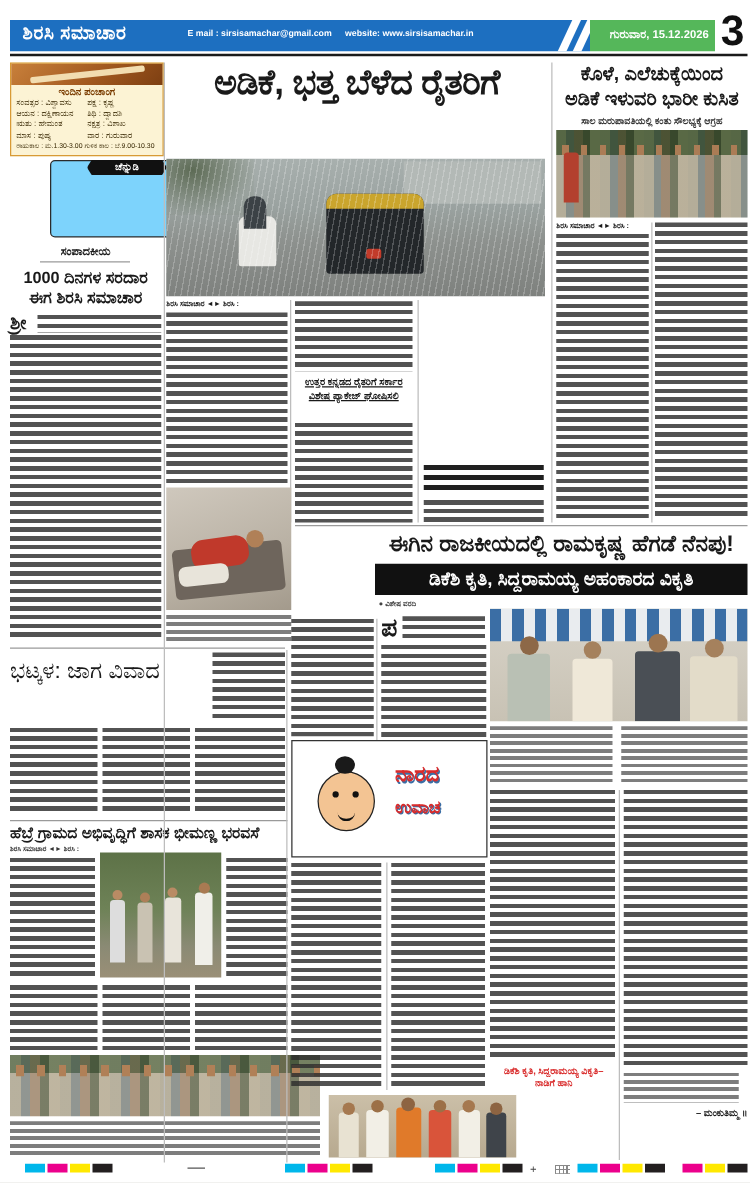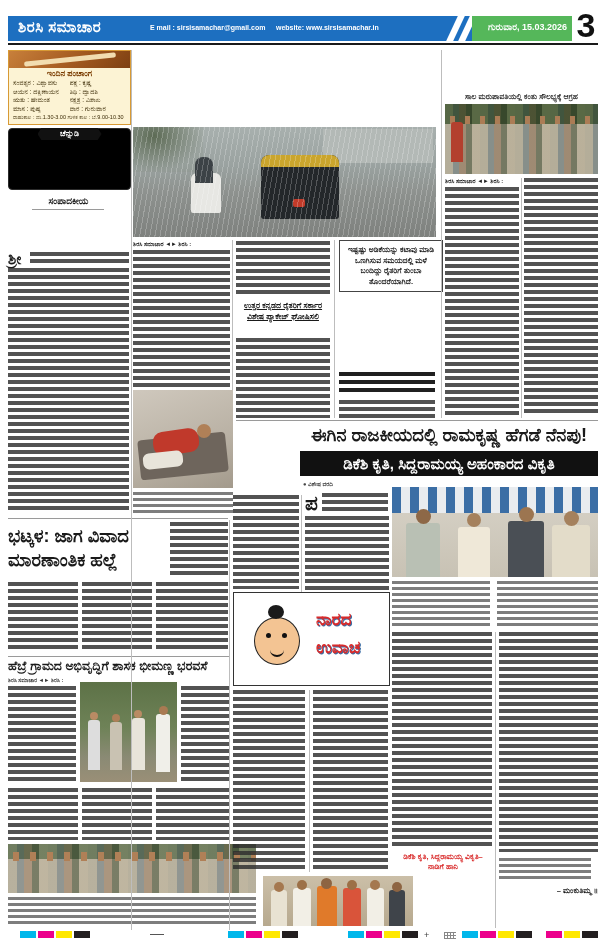--- a/index.html
+++ b/index.html
@@ -23,21 +23,21 @@
   #banner-green{background:#55b75a;color:#fff;}
   .slash{position:absolute;top:0;height:25px;width:7px;background:#fff;transform:skewX(-25deg);}
   
   #panchanga{background:#fcf3d4;border:1px solid #d89a35;}
   #panchanga .scroll{background:linear-gradient(135deg,#c8803b 0%,#a35a20 55%,#7d3f12 100%);position:relative;}
   #panchanga .scroll:before{content:"";position:absolute;left:12%;top:35%;width:76%;height:30%;
       background:#f2ddb0;transform:rotate(-6deg);border-radius:2px;}
   .prow{display:flex;font-size:6.5px;line-height:8.5px;padding:0 4px;color:#3a2a05;}
   .pcell{flex:1;white-space:nowrap;overflow:hidden;}
   
-  #chennudi{background:#000000;border:1.5px solid #2b2b2b;border-radius:4px;}
+  #chennudi{background:#7dd3fc;border:1.5px solid #2b2b2b;border-radius:4px;margin-left:32px;}
   #chennudi .ribbon{background:#111;color:#fff;clip-path:polygon(0 50%,6% 0,94% 0,100% 50%,94% 100%,6% 100%);}
   
   .revhead{background:#111;color:#fff;}
   .redtext{color:#d92b2b;}
   .quotebox{border:1.2px solid #444;}
   .cmyk{position:absolute;top:0;display:flex;gap:2px;}
   .cmyk i{display:block;width:16px;height:7px;}
   .c{background:#00b7eb}.m{background:#ec008c}.y{background:#ffe800}.k{background:#231f20}
 </style>
 </head>
@@ -46,21 +46,21 @@
 <div id="page">
 
   <div class="abs" id="banner-blue" style="left:8px;top:16px;width:464px;height:25px;">
     <span class="abs kn" style="left:10px;top:2px;font-size:15px;font-weight:bold;letter-spacing:.5px;">ಶಿರಸಿ ಸಮಾಚಾರ</span>
     <span class="abs" style="left:142px;top:8px;font-size:7px;font-weight:bold;">E mail : sirsisamachar@gmail.com</span>
     <span class="abs" style="left:268px;top:8px;font-size:7px;font-weight:bold;">website: www.sirsisamachar.in</span>
     <span class="slash" style="left:444px;"></span>
     <span class="slash" style="left:456px;"></span>
   </div>
   <div class="abs" id="banner-green" style="left:472px;top:16px;width:100px;height:25px;">
-    <span class="abs kn" style="right:5px;top:6px;font-size:9px;font-weight:bold;white-space:nowrap;">ಗುರುವಾರ, 15.03.2026</span>
+    <span class="abs kn" style="right:5px;top:6px;font-size:9px;font-weight:bold;white-space:nowrap;">ಗುರುವಾರ, 15.12.2026</span>
   </div>
   <div class="abs" style="left:574px;top:6px;width:24px;font-size:34px;font-weight:bold;color:#111;text-align:center;">3</div>
   <div class="abs hr" style="left:8px;top:43px;width:590px;height:2px;"></div>
 
   <div class="abs" id="panchanga" style="left:8px;top:50px;width:121px;height:73px;">
     <div class="scroll" style="width:100%;height:17px;"></div>
     <div class="center kn" style="font-size:8px;font-weight:bold;color:#7a3c00;margin-top:1px;">ಇಂದಿನ ಪಂಚಾಂಗ</div>
     <div class="prow">
         <span class="pcell">ಸಂವತ್ಸರ : ವಿಶ್ವಾವಸು</span>
         <span class="pcell">ಪಕ್ಷ : ಕೃಷ್ಣ</span>
@@ -81,28 +81,31 @@
         <span class="pcell">ರಾಹುಕಾಲ : ಮ.1.30-3.00  ಗುಳಿಕ ಕಾಲ : ಬೆ.9.00-10.30</span>
       </div>
   </div>
 
   <div class="abs" id="chennudi" style="left:8px;top:128px;width:121px;height:60px;">
     <div class="ribbon center kn" style="width:64px;height:12px;margin:-1px auto 0;font-size:8px;font-weight:bold;line-height:12px;">ಚೆನ್ನುಡಿ</div>
   </div>
 
   <div class="abs center kn" style="left:8px;top:196px;width:121px;font-size:9px;font-weight:bold;">ಸಂಪಾದಕೀಯ</div>
   <div class="abs hrthin" style="left:32px;top:209px;width:72px;"></div>
+  <div class="abs center kn" style="left:8px;top:214px;width:121px;font-size:13px;font-weight:bold;line-height:16px;">
+    <div>1000 ದಿನಗಳ ಸರದಾರ</div>
+    <div>ಈಗ ಶಿರಸಿ ಸಮಾಚಾರ</div>
+  </div>
   <div class="abs kn" style="left:8px;top:250px;font-size:15px;font-weight:bold;">ಶ್ರೀ</div>
   <div class="abs sim" style="left:30px;top:252px;width:99px;height:14px;"></div>
   <div class="abs sim" style="left:8px;top:268px;width:121px;height:244px;"></div>
 
   <div class="abs hrthin" style="left:8px;top:518px;width:220px;"></div>
-  <div class="abs kn" style="left:8px;top:524px;width:158px;font-size:18px;font-weight:bold;line-height:24px;">
+  <div class="abs kn" style="left:8px;top:524px;width:158px;font-size:18px;font-weight:normal;line-height:24px;">
     <div>ಭಟ್ಕಳ: ಜಾಗ ವಿವಾದ</div>
-    <div>ಮಾರಣಾಂತಿಕ ಹಲ್ಲೆ</div>
   </div>
   <div class="abs sim" style="left:170px;top:522px;width:58px;height:54px;"></div>
   <div class="abs sim" style="left:8px;top:582px;width:70px;height:70px;"></div>
   <div class="abs sim" style="left:82px;top:582px;width:70px;height:70px;"></div>
   <div class="abs sim" style="left:156px;top:582px;width:72px;height:70px;"></div>
 
   <div class="abs hrthin" style="left:8px;top:656px;width:222px;"></div>
   <div class="abs kn" style="left:8px;top:659px;width:224px;font-size:12.5px;font-weight:bold;white-space:nowrap;overflow:hidden;">ಹೆಬ್ರೆ ಗ್ರಾಮದ ಅಭಿವೃದ್ಧಿಗೆ ಶಾಸಕ ಭೀಮಣ್ಣ ಭರವಸೆ</div>
   <div class="abs kn" style="left:8px;top:677px;width:70px;font-size:5.5px;font-weight:bold;color:#333;">ಶಿರಸಿ ಸಮಾಚಾರ ◄► ಶಿರಸಿ :</div>
   <div class="abs sim" style="left:8px;top:686px;width:68px;height:96px;"></div>
@@ -123,20 +126,21 @@
 
   <div class="abs photo" style="left:8px;top:844px;width:248px;height:49px;
               background:
                repeating-linear-gradient(90deg,#e9e6dd 0 9px,#b8c3cc 9px 16px,#d9c3b2 16px 24px,#9aa38f 24px 31px,#f2ece0 31px 40px),
                linear-gradient(180deg,#7b8b6f 0 30%,#c9c4b6 30% 100%);background-blend-mode:multiply;">
     <div class="abs" style="left:0;top:8px;width:100%;height:9px;background:repeating-linear-gradient(90deg,transparent 0 5px,#b08057 5px 11px,transparent 11px 17px);"></div>
   </div>
   <div class="abs simlight" style="left:8px;top:897px;width:248px;height:28px;"></div>
 
   <div class="abs vr" style="left:131px;top:50px;height:880px;"></div>
+  <div class="abs center kn" style="left:133px;top:48px;width:305px;font-size:28px;font-weight:bold;letter-spacing:-.5px;">ಅಡಿಕೆ, ಭತ್ತ ಬೆಳೆದ ರೈತರಿಗೆ</div>
 
   <div class="abs photo" style="left:133px;top:127px;width:303px;height:110px;background:linear-gradient(180deg,#a8b0ae 0%,#9aa2a0 35%,#8d918e 60%,#7e817e 100%);">
     <div class="abs" style="left:0;top:0;width:70px;height:45px;background:radial-gradient(ellipse at 30% 20%,#5d6b55 0%,#77837021 70%);"></div>
     <div class="abs" style="left:190px;top:2px;width:110px;height:34px;background:#b3b9b6;"></div>
     <div class="abs" style="left:58px;top:46px;width:30px;height:40px;background:#e7e7e3;border-radius:6px 6px 2px 2px;"></div>
     <div class="abs" style="left:62px;top:30px;width:18px;height:26px;background:#3c4246;border-radius:8px 8px 0 0;"></div>
     <div class="abs" style="left:128px;top:28px;width:78px;height:64px;background:#23272a;border-radius:8px 8px 3px 3px;"></div>
     <div class="abs" style="left:128px;top:28px;width:78px;height:12px;background:#caa52d;border-radius:8px 8px 0 0;"></div>
     <div class="abs" style="left:160px;top:72px;width:12px;height:8px;background:#c23b2a;border-radius:2px;"></div>
     <div class="abs" style="left:0;top:0;width:100%;height:100%;background:repeating-linear-gradient(100deg,rgba(255,255,255,.22) 0 1px,transparent 1px 5px);"></div>
@@ -144,35 +148,36 @@
 
   <div class="abs kn" style="left:133px;top:241px;width:97px;font-size:5.8px;font-weight:bold;">ಶಿರಸಿ ಸಮಾಚಾರ ◄► ಶಿರಸಿ :</div>
   <div class="abs sim" style="left:133px;top:250px;width:97px;height:138px;"></div>
   <div class="abs vr" style="left:232px;top:240px;height:178px;"></div>
 
   <div class="abs sim" style="left:236px;top:241px;width:94px;height:56px;"></div>
   <div class="abs center kn" style="left:236px;top:300px;width:94px;font-size:7.8px;font-weight:bold;text-decoration:underline;line-height:11px;">ಉತ್ತರ ಕನ್ನಡದ ರೈತರಿಗೆ ಸರ್ಕಾರ ವಿಶೇಷ ಪ್ಯಾಕೇಜ್ ಘೋಷಿಸಲಿ</div>
   <div class="abs sim" style="left:236px;top:338px;width:94px;height:80px;"></div>
   <div class="abs vr" style="left:334px;top:240px;height:178px;"></div>
 
-  <div class="abs quotebox center kn" style="left:339px;top:240px;width:94px;font-size:7.6px;font-weight:bold;padding:4px 4px;line-height:10.5px;">ಇಷ್ಟಷ್ಟು ಅಡಿಕೆಯನ್ನು ಕಟಾವು ಮಾಡಿ ಒಣಗಿಸುವ ಸಮಯದಲ್ಲಿ ಮಳೆ ಬಂದಿದ್ದು ರೈತರಿಗೆ ತುಂಬಾ ತೊಂದರೆಯಾಗಿದೆ.</div>
   <div class="abs simbold" style="left:339px;top:372px;width:96px;height:24px;"></div>
   <div class="abs sim" style="left:339px;top:400px;width:96px;height:18px;"></div>
 
   <div class="abs photo" style="left:133px;top:390px;width:100px;height:98px;background:linear-gradient(160deg,#cfc8bd 0%,#b9b1a4 60%,#a39a8c 100%);">
     <div class="abs" style="left:6px;top:46px;width:88px;height:40px;background:#6e655c;transform:rotate(-6deg);border-radius:4px;"></div>
     <div class="abs" style="left:20px;top:40px;width:46px;height:24px;background:#c0392b;border-radius:10px;transform:rotate(-8deg);"></div>
     <div class="head" style="left:64px;top:34px;width:14px;height:14px;background:#b08057;"></div>
     <div class="abs" style="left:10px;top:62px;width:40px;height:16px;background:#e8e4da;border-radius:6px;transform:rotate(-6deg);"></div>
   </div>
   <div class="abs simlight" style="left:133px;top:492px;width:100px;height:22px;"></div>
   <div class="abs sim" style="left:133px;top:520px;width:96px;height:0px;"></div>
 
   <div class="abs vr" style="left:441px;top:50px;height:368px;"></div>
   <div class="abs center kn" style="left:445px;top:50px;width:153px;font-size:15.5px;font-weight:bold;line-height:20px;">
+    <div>ಕೊಳೆ, ಎಲೆಚುಕ್ಕೆಯಿಂದ</div>
+    <div>ಅಡಿಕೆ ಇಳುವರಿ ಭಾರೀ ಕುಸಿತ</div>
   </div>
   <div class="abs center kn" style="left:445px;top:92px;width:153px;font-size:7.5px;font-weight:bold;color:#333;">ಸಾಲ ಮರುಪಾವತಿಯಲ್ಲಿ ಕಂತು ಸೌಲಭ್ಯಕ್ಕೆ ಆಗ್ರಹ</div>
   <div class="abs photo" style="left:445px;top:104px;width:153px;height:70px;
               background:
                repeating-linear-gradient(90deg,#e8e5db 0 8px,#aebdc6 8px 14px,#cdb7a5 14px 21px,#97a08c 21px 27px,#efe9dd 27px 35px),
                linear-gradient(180deg,#5f7350 0 28%,#c6c1b2 28% 100%);background-blend-mode:multiply;">
     <div class="abs" style="left:0;top:12px;width:100%;height:8px;background:repeating-linear-gradient(90deg,transparent 0 5px,#ab7c55 5px 10px,transparent 10px 15px);"></div>
     <div class="abs" style="left:6px;top:18px;width:12px;height:40px;background:#b3402e;border-radius:3px 3px 0 0;"></div>
   </div>
   <div class="abs kn" style="left:445px;top:178px;width:74px;font-size:5.8px;font-weight:bold;">ಶಿರಸಿ ಸಮಾಚಾರ ◄► ಶಿರಸಿ :</div>
@@ -209,21 +214,21 @@
 
   <div class="abs" style="left:233px;top:592px;width:155px;height:92px;border:1.5px solid #333;background:#fff;">
     <div class="abs" style="left:6px;top:8px;width:72px;height:74px;">
       <div class="head" style="left:14px;top:16px;width:44px;height:46px;background:#f3c493;border:1px solid #222;"></div>
       <div class="head" style="left:28px;top:4px;width:16px;height:14px;background:#1a1a1a;"></div>
       <div class="head" style="left:26px;top:32px;width:5px;height:5px;background:#111;"></div>
       <div class="head" style="left:42px;top:32px;width:5px;height:5px;background:#111;"></div>
       <div class="abs" style="left:30px;top:48px;width:14px;height:6px;border-bottom:2px solid #111;border-radius:0 0 10px 10px;"></div>
     </div>
     <div class="abs kn redtext" style="left:82px;top:16px;font-size:17px;font-weight:bold;text-shadow:1px 1px 0 #3b6ea5;">ನಾರದ</div>
-    <div class="abs kn redtext" style="left:82px;top:44px;font-size:17px;font-weight:bold;text-shadow:1px 1px 0 #3b6ea5;">ಉವಾಚ</div>
+    <div class="abs kn redtext" style="left:82px;top:44px;font-size:14px;font-weight:bold;text-shadow:1px 1px 0 #3b6ea5;">ಉವಾಚ</div>
   </div>
 
   <div class="abs sim" style="left:233px;top:690px;width:72px;height:182px;"></div>
   <div class="abs vr" style="left:309px;top:690px;height:182px;"></div>
   <div class="abs sim" style="left:313px;top:690px;width:75px;height:182px;"></div>
 
   <div class="abs sim" style="left:392px;top:632px;width:100px;height:216px;"></div>
   <div class="abs vr" style="left:495px;top:632px;height:296px;"></div>
   <div class="abs sim" style="left:499px;top:632px;width:99px;height:220px;"></div>
 

